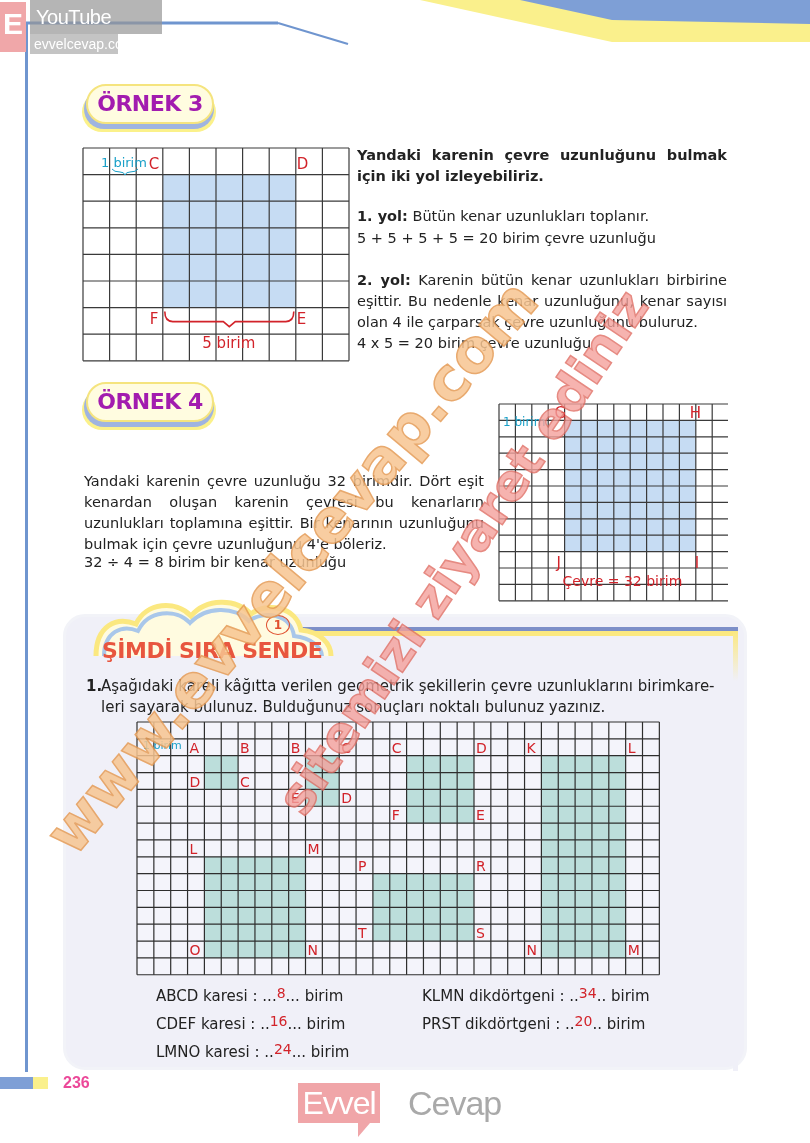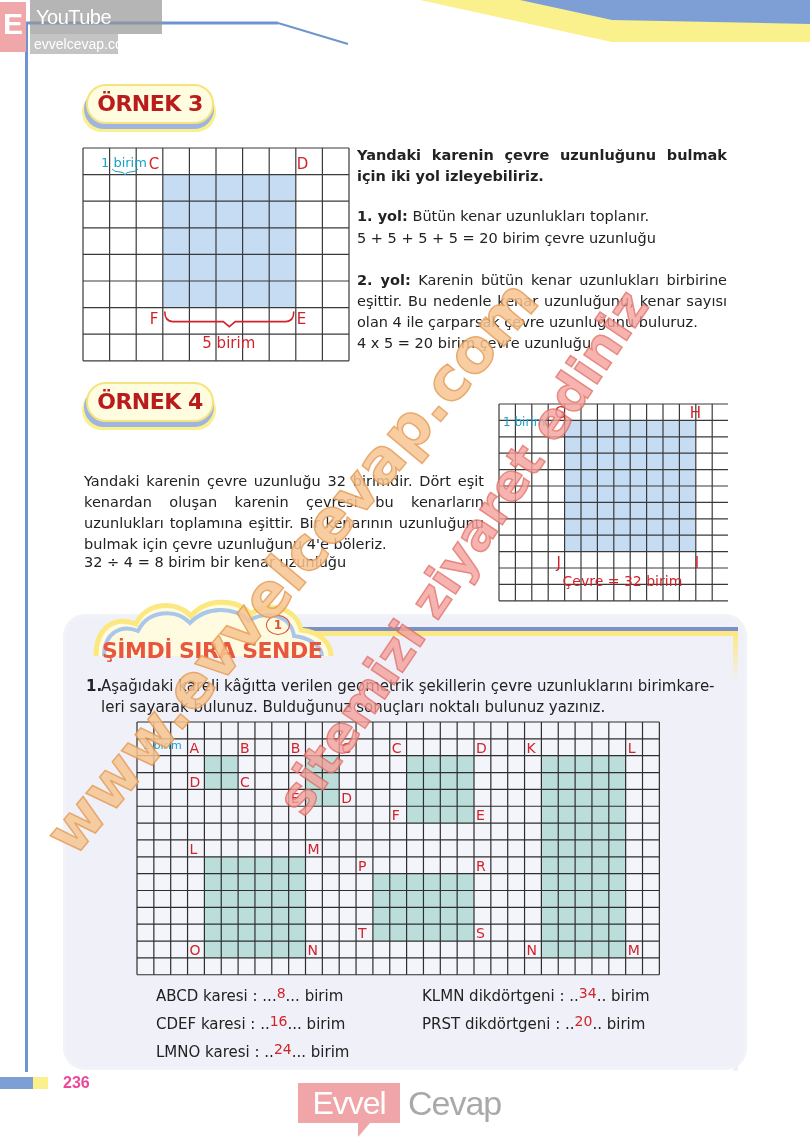--- a/index.html
+++ b/index.html
@@ -15,21 +15,21 @@
   .wm-yt { position: absolute; left: 30px; top: 0; width: 132px; height: 34px; background: rgba(150,150,150,0.7);
            color: #fff; font: 20px "Liberation Sans", sans-serif; line-height: 34px; padding-left: 6px; letter-spacing: -0.5px; }
   .wm-site { position: absolute; left: 30px; top: 34px; width: 88px; height: 20px; background: rgba(165,165,165,0.65);
              color: #fff; font: 14px "Liberation Sans", sans-serif; line-height: 20px; padding-left: 4px; }
 
   
   .badge { position: absolute; width: 136px; height: 50px; }
   .badge .shadow2 { position: absolute; left: 0; top: 8px; width: 134px; height: 40px; border-radius: 20px; background: #fbf18a; }
   .badge .shadow1 { position: absolute; left: 2px; top: 5px; width: 130px; height: 40px; border-radius: 20px; background: #9fb4e0; }
   .badge .pill { position: absolute; left: 4px; top: 0; width: 128px; height: 40px; border-radius: 20px; background: #fffce0;
-                 border: 2px solid #f5e47e; text-align: center; color: #b91c1c; font: bold 22px "DejaVu Sans", sans-serif; line-height: 36px; letter-spacing: -0.5px; }
+                 border: 2px solid #f5e47e; text-align: center; color: #a21caf; font: bold 22px "DejaVu Sans", sans-serif; line-height: 36px; letter-spacing: -0.5px; }
 
   .grid-svg { position: absolute; }
   .ptxt { position: absolute; font-size: 14.5px; line-height: 21px; color: #222; }
   .ptxt b { font-weight: bold; }
   .just { text-align: justify; text-align-last: left; }
 
   
   .practice { position: absolute; left: 63px; top: 614px; width: 684px; height: 456px; border-radius: 22px;
               border: 3px solid #f2f3f8; background: #f0f0f8; }
   .practice .bar-y { position: absolute; left: 40px; right: 6px; top: 14px; height: 5px; background: #fbe880; border-radius: 0 14px 0 0; }
@@ -45,21 +45,21 @@
 
   .answers { position: absolute; font-size: 15px; line-height: 28px; color: #222; }
   .answers .row { white-space: nowrap; height: 28px; }
   .answers .val { color: #d2232a; font-size: 14px; position: relative; top: -3px; }
 
   .page-num { position: absolute; left: 63px; top: 1074px; color: #ec4899; font: bold 16px "Liberation Sans", sans-serif; }
   .pg-blue { position: absolute; left: 0; top: 1077px; width: 33px; height: 12px; background: #7e9fd6; }
   .pg-yel { position: absolute; left: 33px; top: 1077px; width: 15px; height: 12px; background: #faf08c; }
 
   .logo { position: absolute; left: 298px; top: 1083px; height: 46px; }
-  .logo .ev { position: absolute; left: 0; top: 0; height: 40px; width: 102px; background: #f0a5a8; color: #fff;
+  .logo .ev { position: absolute; left: 0; top: 0; height: 40px; width: 82px; background: #f0a5a8; color: #fff;
               font: 32px "Liberation Sans", sans-serif; line-height: 40px; text-align: center; letter-spacing: -1px; }
   .logo .tail { position: absolute; left: 60px; top: 40px; width: 0; height: 0; border-left: 0 solid transparent;
                 border-right: 12px solid transparent; border-top: 14px solid #f0a5a8; }
   .logo .cv { position: absolute; left: 110px; top: 0; color: #a9a9a9; font: 34px "Liberation Sans", sans-serif; line-height: 40px; letter-spacing: -1px; }
 
   .watermark { position: absolute; font-weight: bold; white-space: nowrap; transform-origin: left center; pointer-events: none; }
   .wm-orange { color: #f7c591; -webkit-text-stroke: 1.5px #e59b55; font: bold 60px "DejaVu Sans", sans-serif; opacity: 0.85; }
   .wm-red { color: #f4a19c; -webkit-text-stroke: 1.5px #e06d63; font: bold 50px "DejaVu Sans", sans-serif; opacity: 0.8; }
 </style>
 </head>

